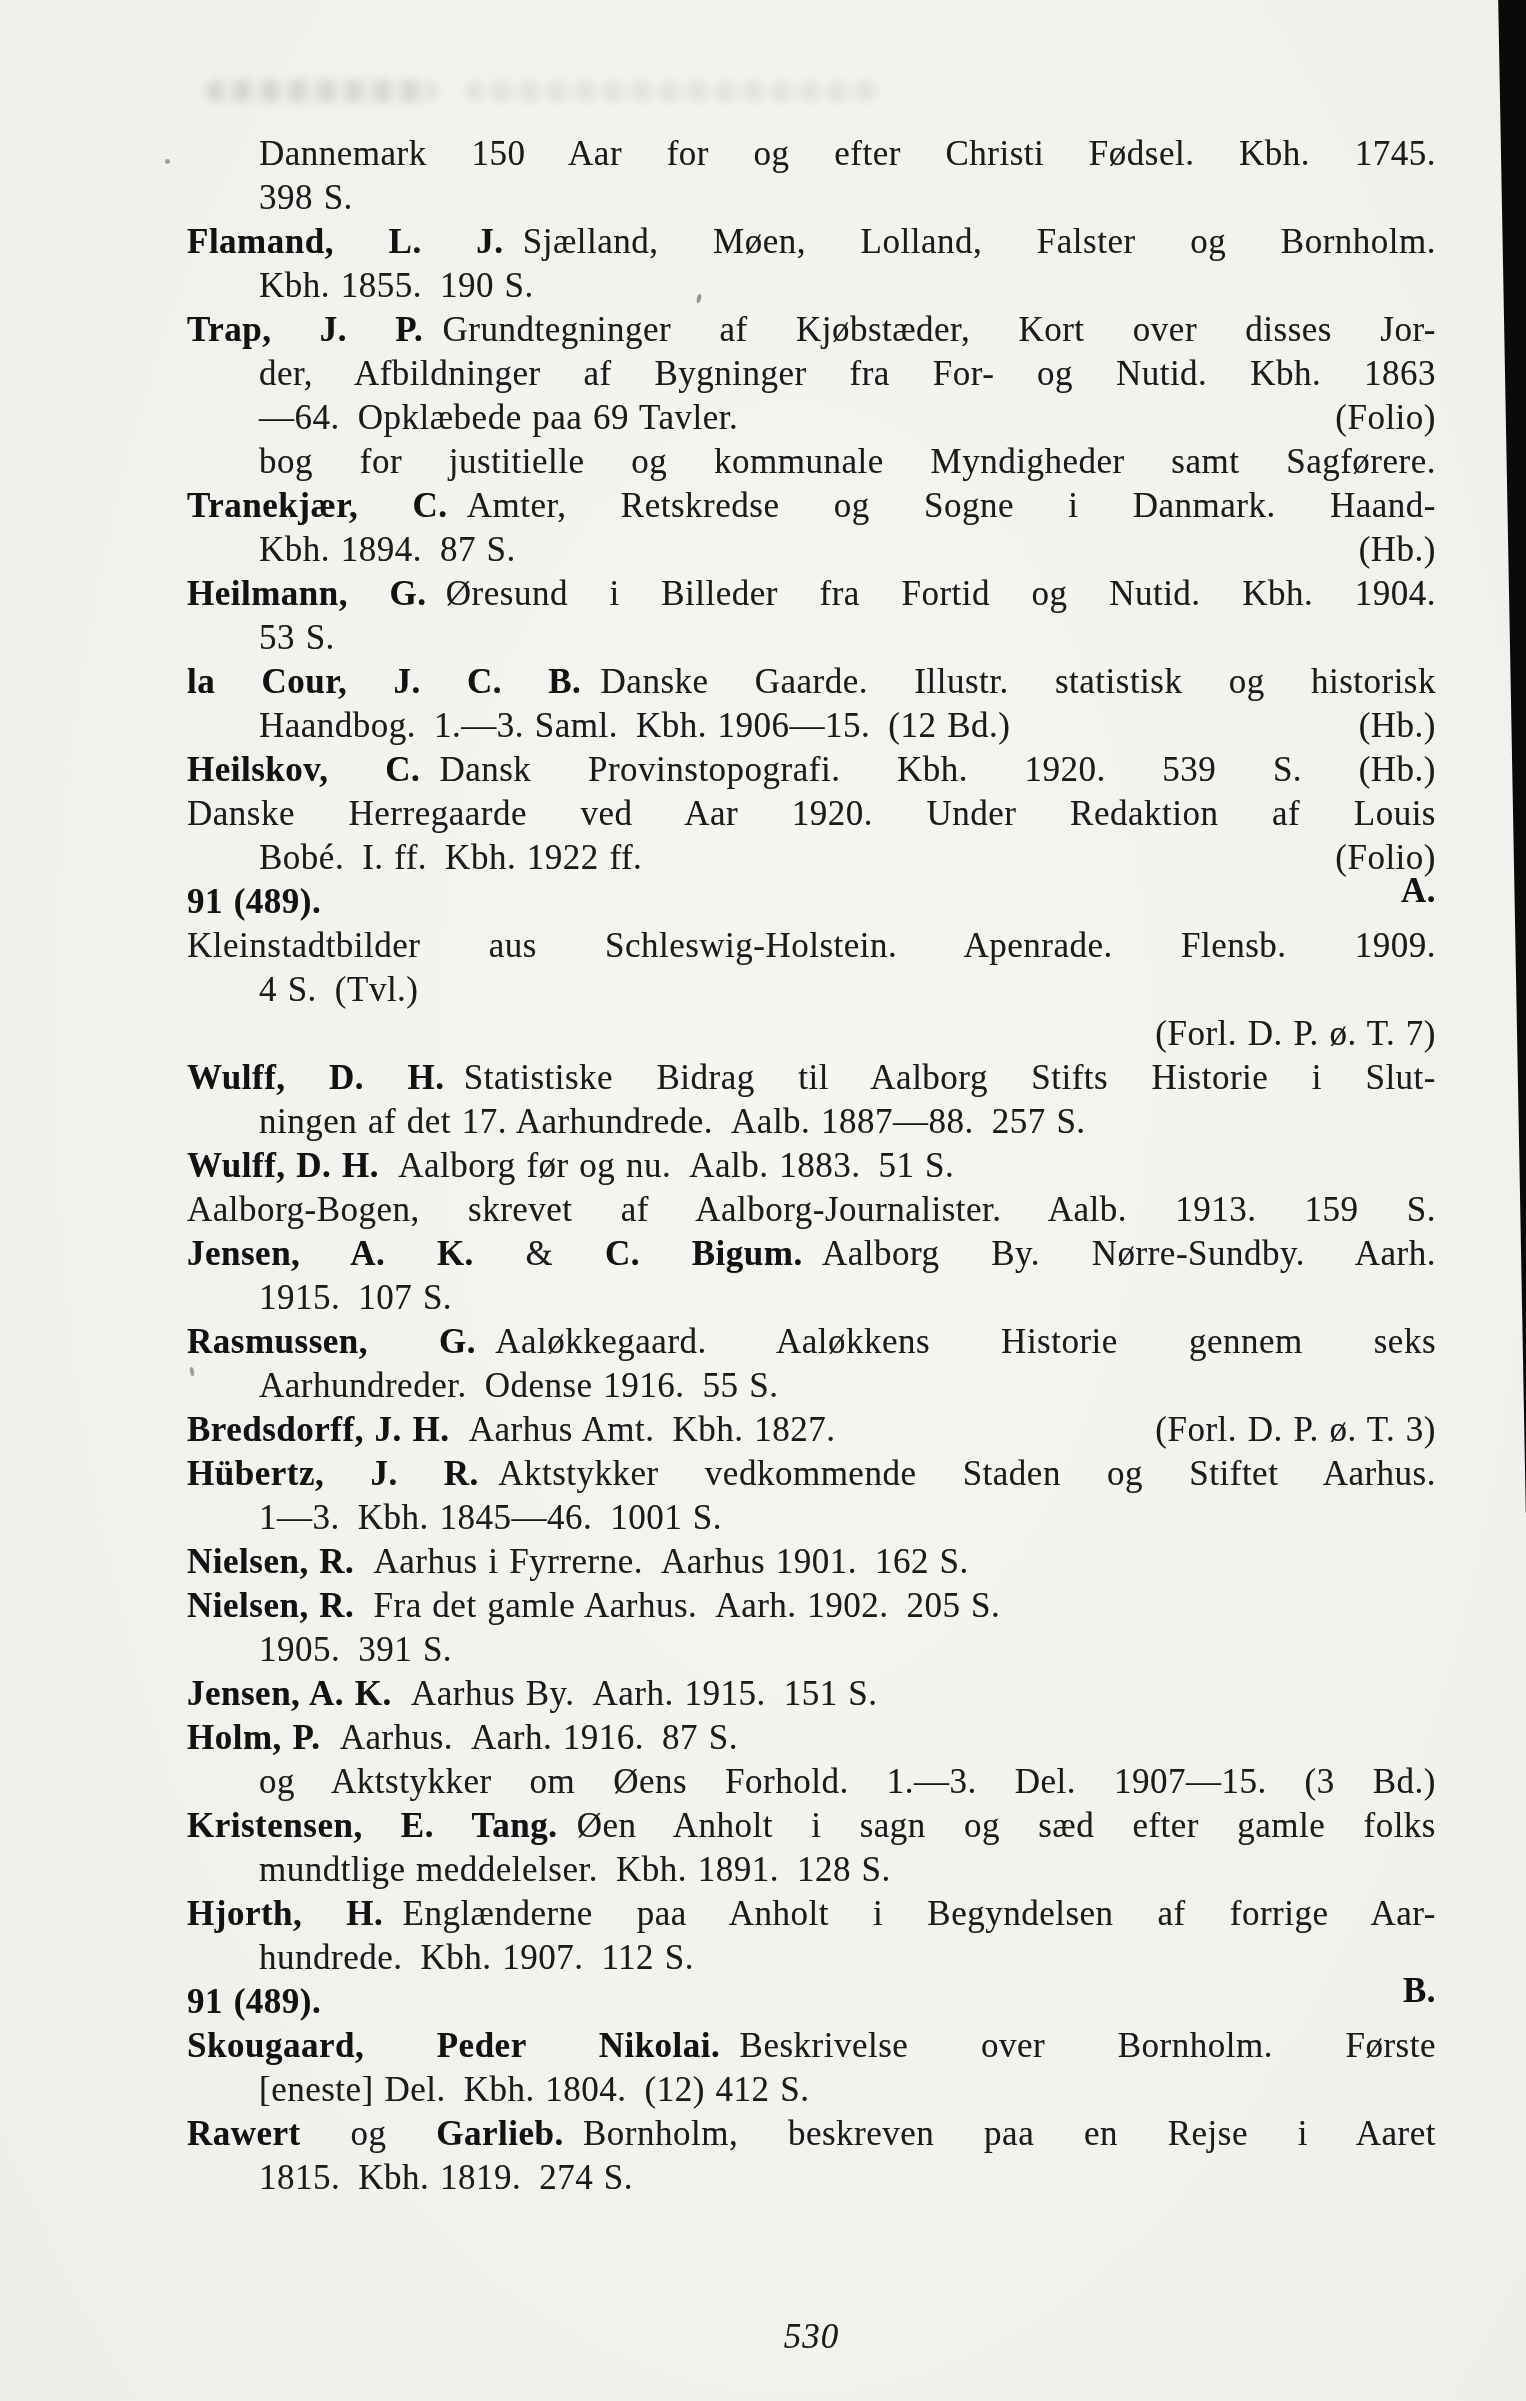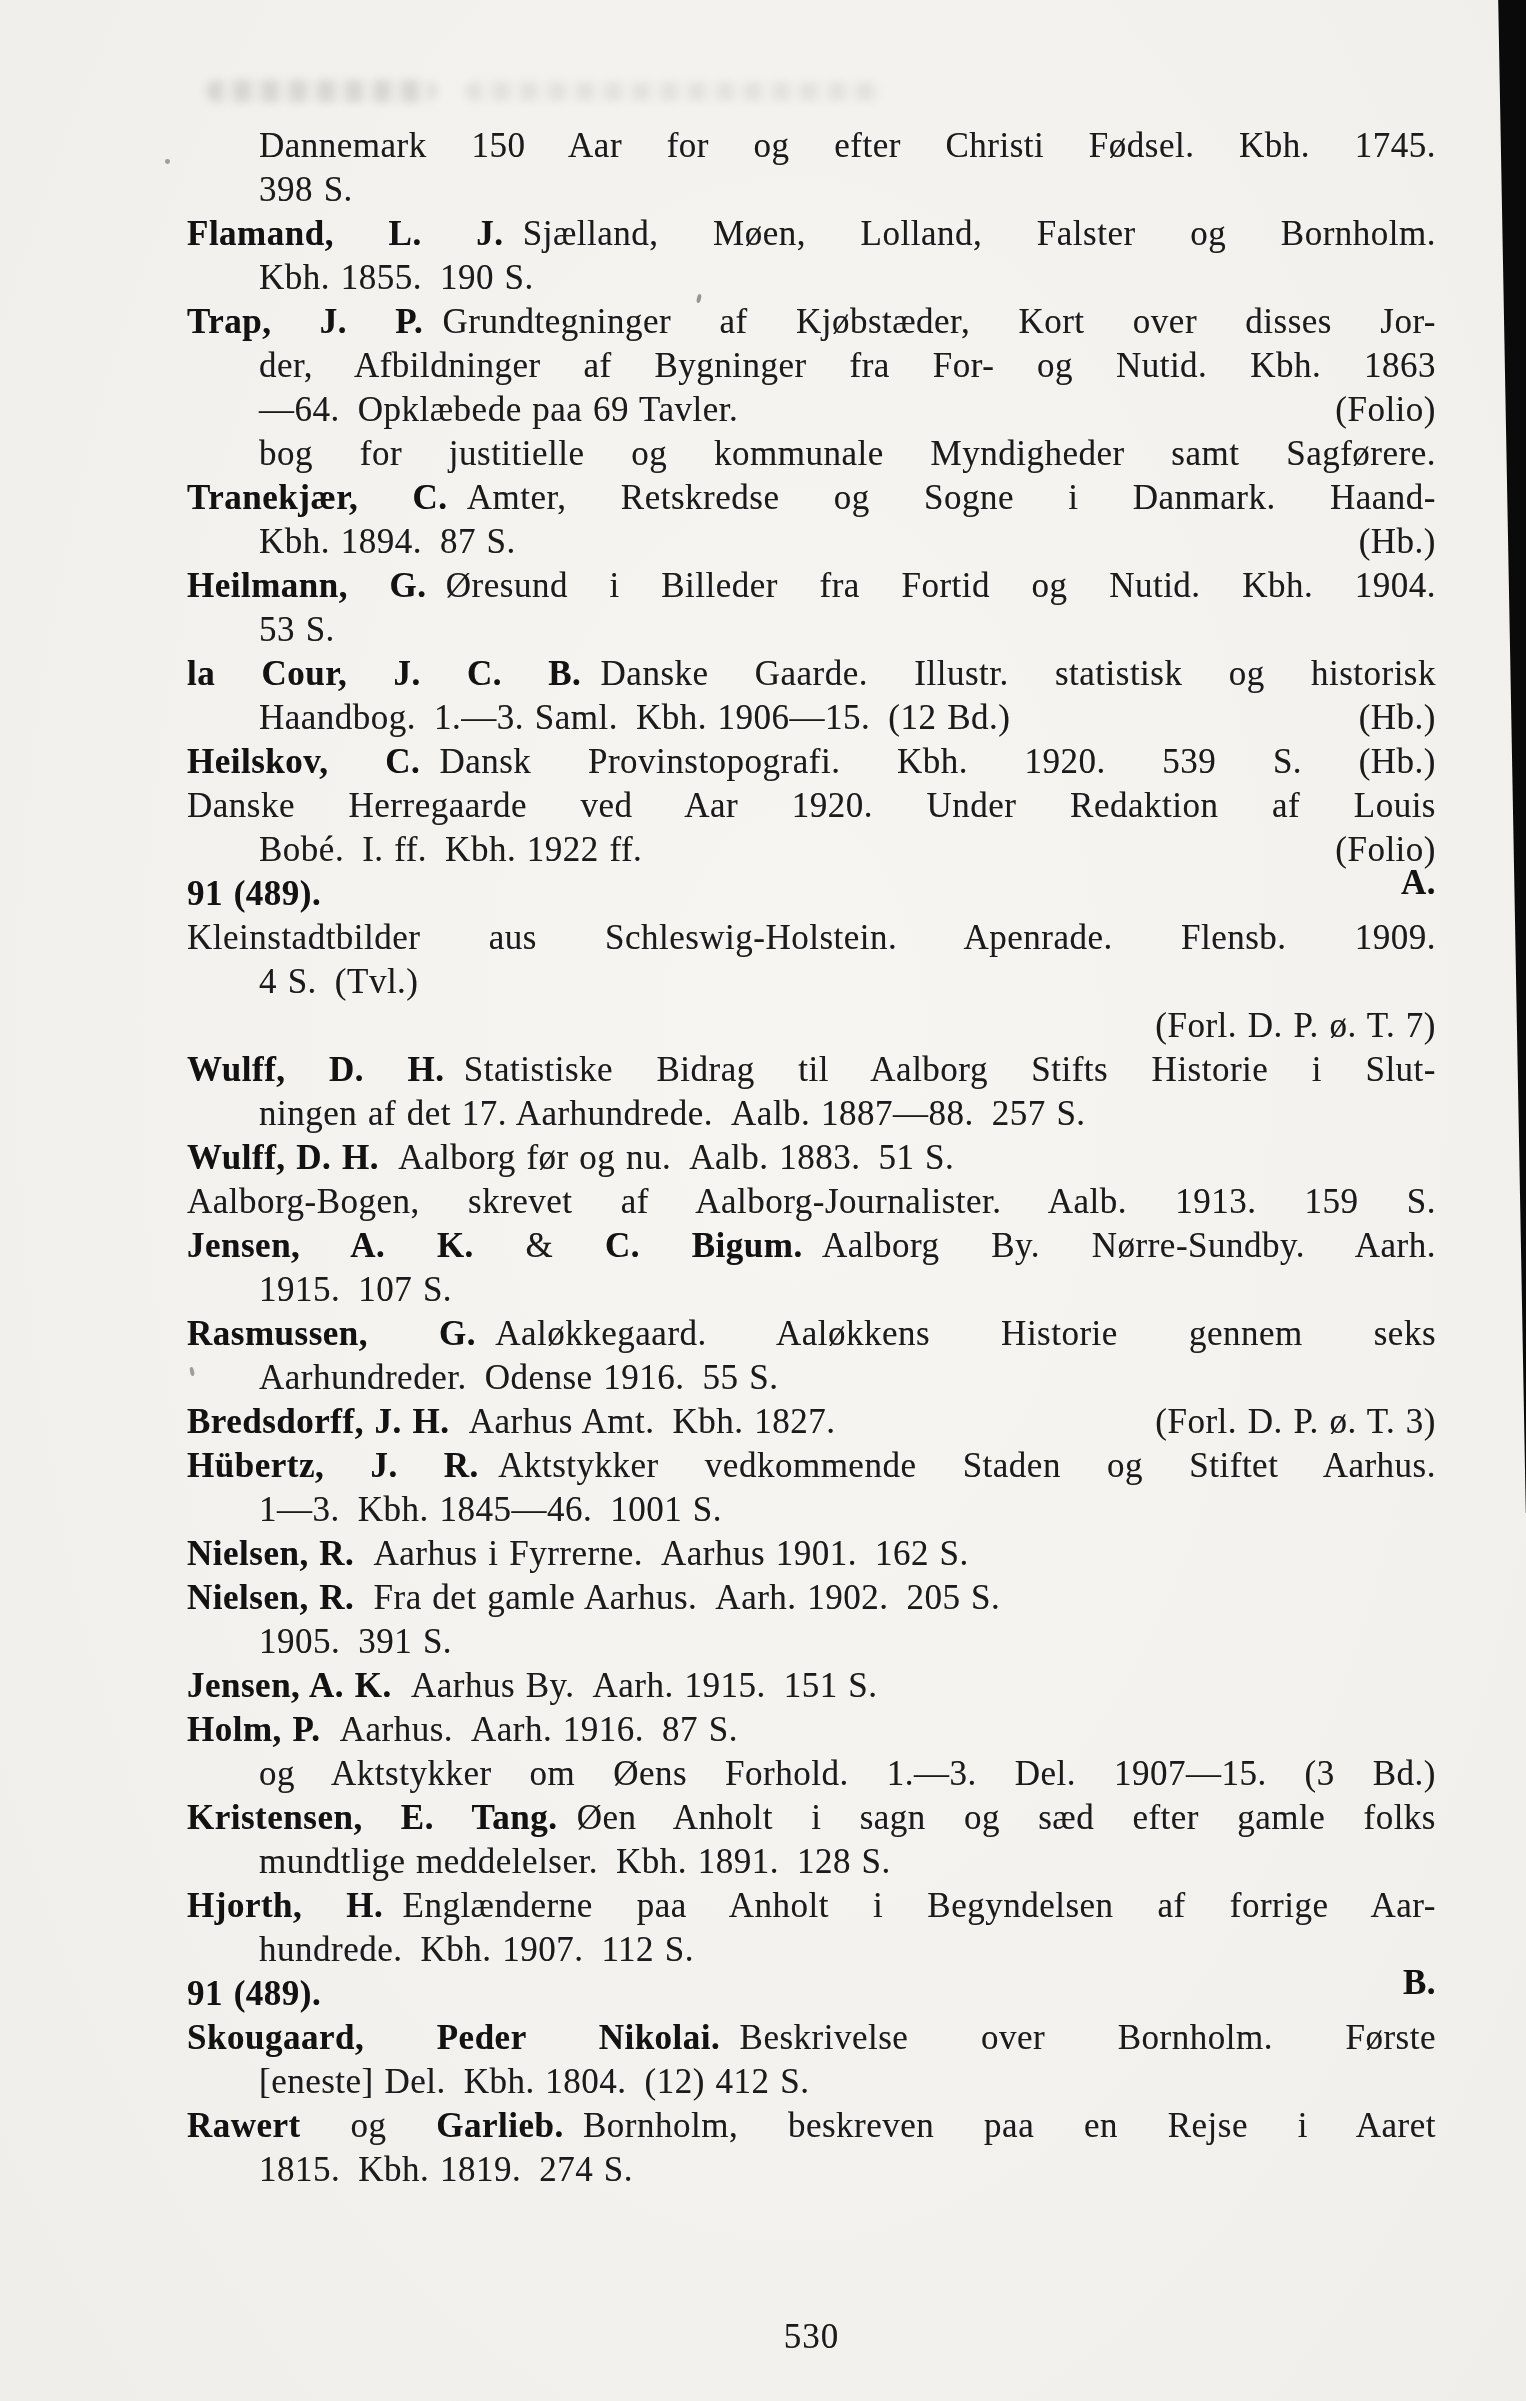--- a/index.html
+++ b/index.html
@@ -24,38 +24,38 @@
   
   .smudge{
     position:absolute;border-radius:11.5px;filter:blur(4.3px);
     background:repeating-linear-gradient(90deg, rgba(95,95,100,.55) 0 16.3px, rgba(95,95,100,.12) 16.3px 28px);
   }
   .smudge.s1{left:206px;top:80px;width:230px;height:22px;opacity:.33;}
   .smudge.s2{left:465px;top:82px;width:417px;height:19px;opacity:.20;}
   .speck{position:absolute;background:#3a3a3a;border-radius:50%;}
   
   #textblock{
-    position:absolute;left:187px;top:124px;width:1249px;
+    position:absolute;left:187px;top:132px;width:1249px;
     font-size:35px;line-height:44px;
     letter-spacing:0.5px;word-spacing:1.4px;
     text-shadow:0 0 0.6px rgba(25,25,25,.38);
   }
   .line{position:relative;height:44px;}
   .line.indent{padding-left:72px;}
   .line .main{display:block;text-align:left;}
   .line.justify .main{text-align:justify;text-align-last:justify;}
   .line.split .main{display:inline;}
   .b{font-weight:bold;color:#121212;}
   .gap{margin-right:.55em;}
   .rtag{position:absolute;right:0;top:0;}
   .rtag.raise{transform:translateY(-10.6px);}
   #pagenum{
     position:absolute;left:187px;top:2315px;width:1249px;
     text-align:center;font-size:35px;line-height:44px;
-    letter-spacing:1px;text-shadow:0 0 0.6px rgba(25,25,25,.38);
+    letter-spacing:1px;text-shadow:0 0 0.6px rgba(25,25,25,.38);font-style:italic;
   }
 </style>
 </head>
 <body>
 
 <div id="paper">
   <div class="smudge s1"></div>
   <div class="smudge s2"></div>
   <div class="speck" style="left:165px;top:159px;width:4.8px;height:4.8px;opacity:.45;"></div>
   <div class="speck" style="left:697px;top:294px;width:3.8px;height:8.6px;opacity:.5;transform:rotate(14deg);"></div>

